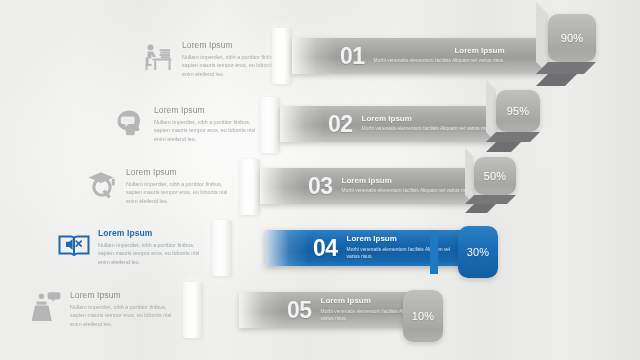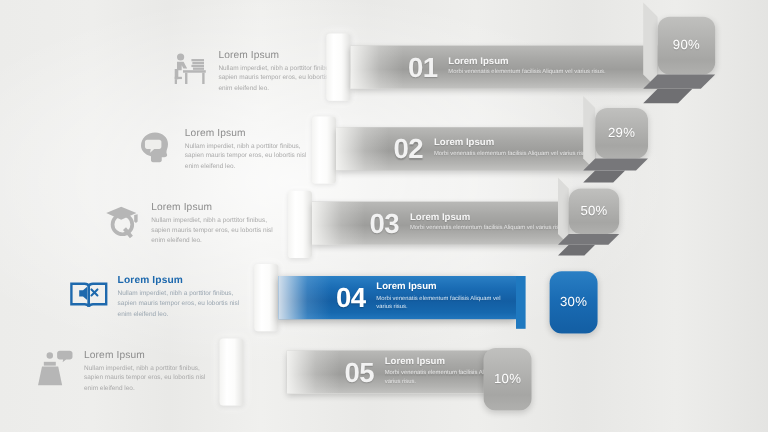--- a/index.html
+++ b/index.html
@@ -42,20 +42,21 @@
   
   .bar{
     position:absolute;height:36px;
     background:linear-gradient(180deg,#b9b9b7 0%,#a8a8a6 30%,#9d9d9b 55%,#b4b4b2 85%,#c3c3c1 100%);
     box-shadow:0 2px 5px rgba(0,0,0,.18);
     display:flex;align-items:center;
   }
   .bar.hl{
     background:linear-gradient(180deg,#2a7fc4 0%,#1a6cb4 28%,#135ea3 58%,#1668ae 85%,#2176bd 100%);
     box-shadow:0 2px 6px rgba(0,0,0,.25);
+    margin-left:33px;
   }
   .bar-fade{
     position:absolute;left:0;top:0;bottom:0;width:44px;
     background:linear-gradient(90deg,rgba(245,245,243,.95) 0%,rgba(228,228,226,.35) 55%,rgba(228,228,226,0) 100%);
     pointer-events:none;
   }
   .bar.hl .bar-fade{
     background:linear-gradient(90deg,rgba(225,232,240,.92) 0%,rgba(120,170,215,.35) 55%,rgba(120,170,215,0) 100%);
   }
   .num{
@@ -117,21 +118,21 @@
           </svg>
       </span>
       <div class="info-txt">
         <p class="info-h">Lorem Ipsum</p>
         <p class="info-b">Nullam imperdiet, nibh a porttitor finibus, sapien mauris tempor eros, eu lobortis nisl enim eleifend leo.</p>
       </div>
     </div>
 
     <div class="tab" style="left:272px;top:28px;height:56px;"></div>
 
-    <div class="bar" style="left:292px;top:38px;width:256px;">
+    <div class="bar" style="left:292px;top:38px;width:256px;text-align:right;">
       <span class="bar-fade"></span>
       <span class="num">01</span>
       <div class="btxt">
         <p class="bh">Lorem Ipsum</p>
         <p class="bb">Morbi venenatis elementum facilisis Aliquam vel varius risus.</p>
       </div>
     </div>
     <div class="bar-bev" style="left:548px;top:74px;width:29px;height:12px;transform:skewX(-45deg);transform-origin:top left;"></div>
 
     <div class="pctwrap">
@@ -164,21 +165,21 @@
       <span class="num">02</span>
       <div class="btxt">
         <p class="bh">Lorem Ipsum</p>
         <p class="bb">Morbi venenatis elementum facilisis Aliquam vel varius risus.</p>
       </div>
     </div>
     <div class="bar-bev" style="left:496px;top:142px;width:25px;height:10px;transform:skewX(-45deg);transform-origin:top left;"></div>
 
     <div class="pctwrap">
       <div class="bev-l" style="position:absolute;left:486px;top:90px;width:10px;height:52px;transform:skewY(45deg);transform-origin:top right;"></div>
-      <div class="pct" style="left:496px;top:90px;width:44px;height:42px;position:absolute;">29%</div>
+      <div class="pct" style="left:496px;top:90px;width:44px;height:42px;position:absolute;">95%</div>
       <div class="bev-b" style="left:496px;top:132px;width:44px;height:10px;transform:skewX(-45deg);transform-origin:top left;"></div>
     </div>
   </div>
 
   <div class="row">
     <div class="info" style="left:85px;top:165px;">
       <span class="ico">
         <svg viewBox="0 0 34 34">
             <g fill="#b6b6b6">
           <circle cx="17" cy="20" r="8.2" fill="none" stroke="#b6b6b6" stroke-width="3.1"></circle>

